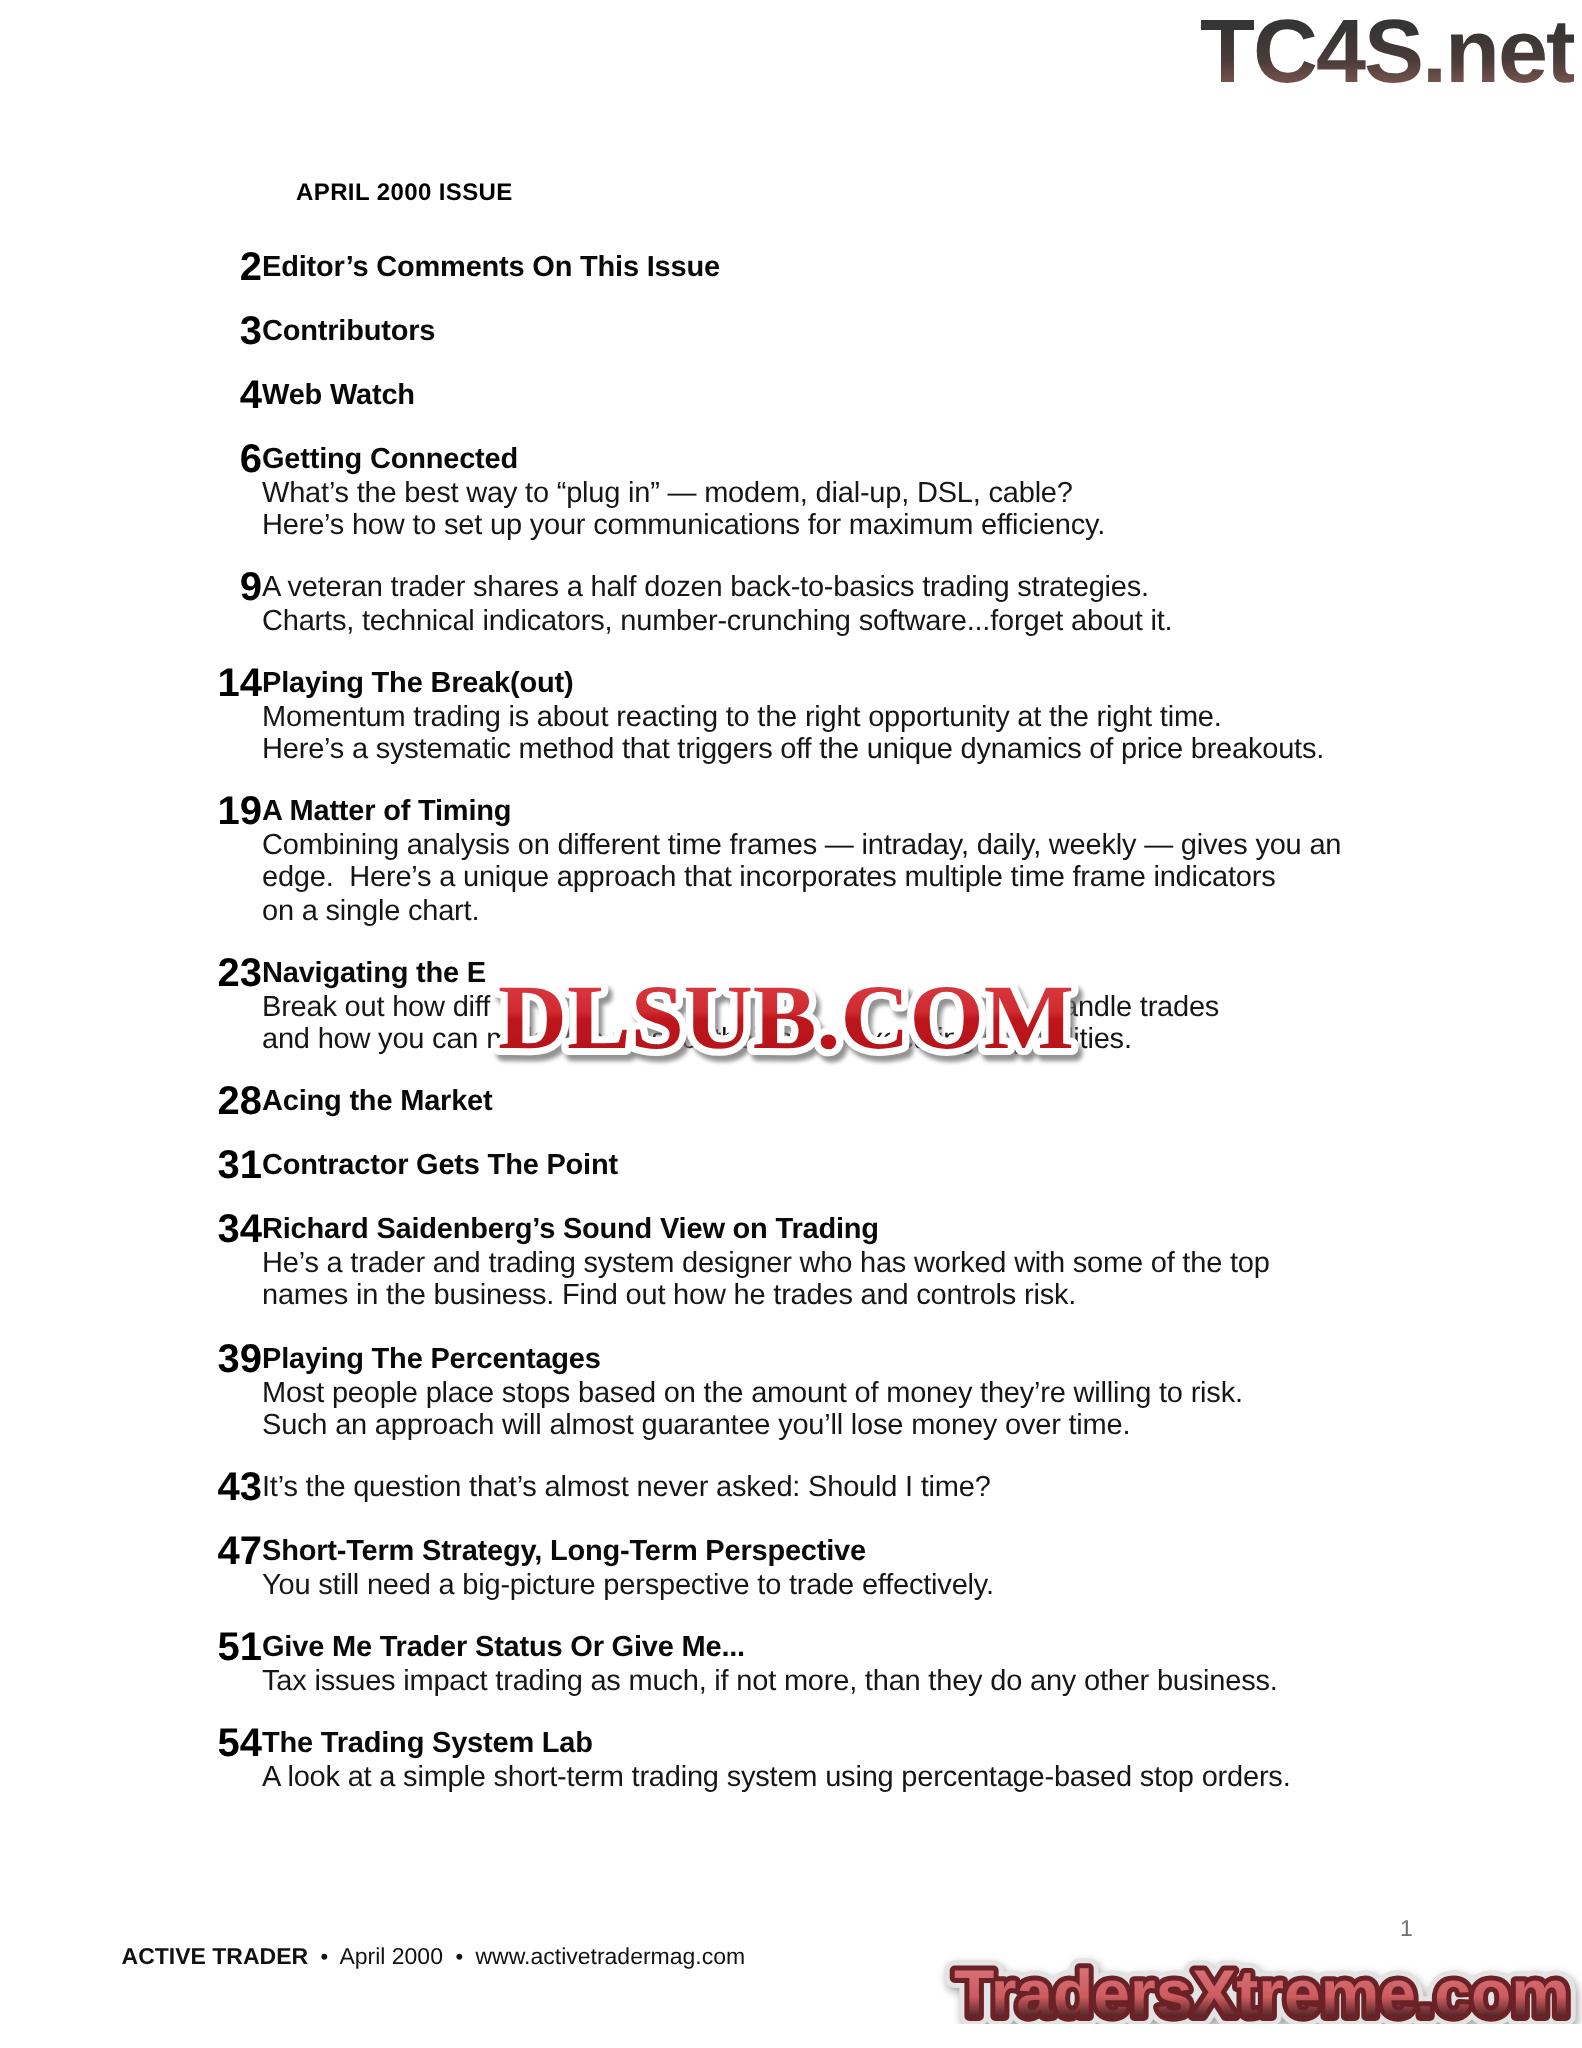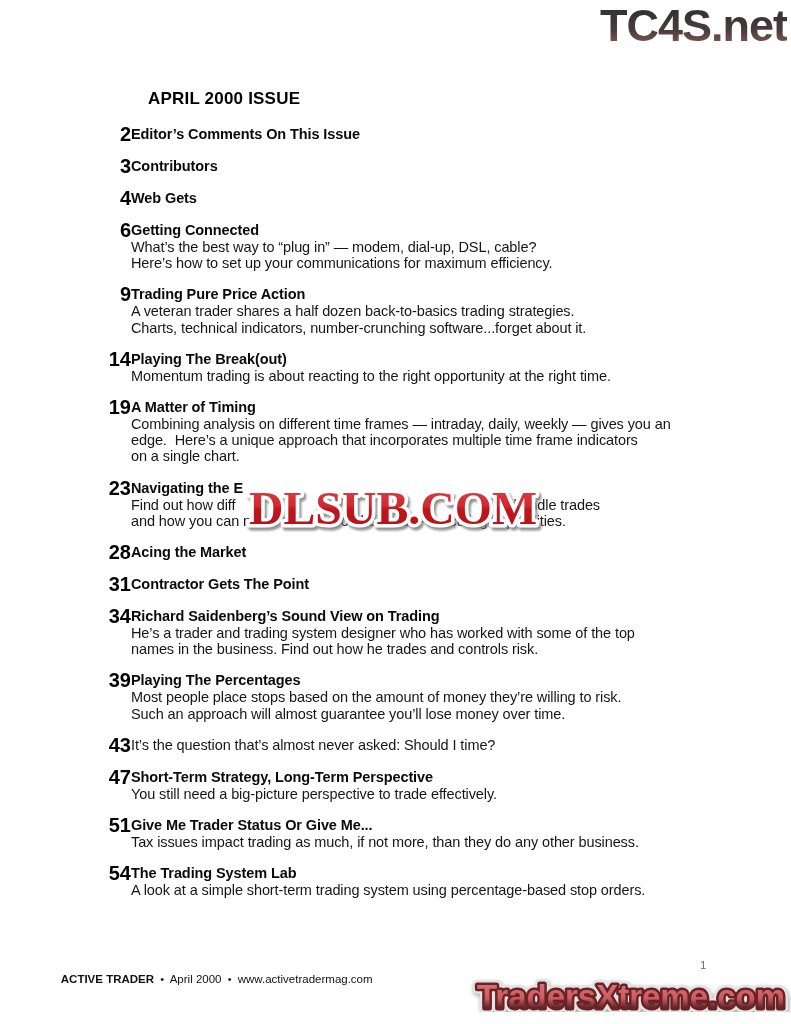--- a/index.html
+++ b/index.html
@@ -15,21 +15,21 @@
   .wm-tc4s{
     position:absolute;top:0px;right:4px;
     font-size:45px;font-weight:bold;letter-spacing:-1px;
     background:linear-gradient(180deg,#353535 28%,#4a3c3a 58%,#8d6058 92%);
     -webkit-background-clip:text;background-clip:text;color:transparent;
     white-space:pre;
   }
   
   .issue-title{
     position:absolute;left:148px;top:89px;
-    font-size:17px;font-weight:bold;letter-spacing:0.2px;white-space:pre;
+    font-size:12px;font-weight:bold;letter-spacing:0.2px;white-space:pre;
   }
   
   .toc{position:absolute;left:48px;top:126px;}
   .row{display:flex;margin-bottom:15px;}
   .num{
     flex:none;width:83px;text-align:right;
     font-size:20px;font-weight:bold;line-height:17px;
   }
   .content{}
   .title{
@@ -91,66 +91,66 @@
     <div class="row">
       <div class="num">3</div>
       <div class="content">
           <div class="title">Contributors</div>
         </div>
     </div>
 
     <div class="row">
       <div class="num">4</div>
       <div class="content">
-          <div class="title">Web Gets</div>
+          <div class="title">Web Watch</div>
         </div>
     </div>
 
     <div class="row">
       <div class="num">6</div>
       <div class="content">
         <div class="title">Getting Connected</div>
         <div class="desc">What’s the best way to “plug in” — modem, dial-up, DSL, cable?</div>
         <div class="desc">Here’s how to set up your communications for maximum efficiency.</div>
       </div>
     </div>
 
     <div class="row">
       <div class="num">9</div>
       <div class="content">
-        <div class="title">Trading Pure Price Action</div>
         <div class="desc">A veteran trader shares a half dozen back-to-basics trading strategies.</div>
         <div class="desc">Charts, technical indicators, number-crunching software...forget about it.</div>
       </div>
     </div>
 
     <div class="row">
       <div class="num">14</div>
       <div class="content">
         <div class="title">Playing The Break(out)</div>
         <div class="desc">Momentum trading is about reacting to the right opportunity at the right time.</div>
+        <div class="desc">Here’s a systematic method that triggers off the unique dynamics of price breakouts.</div>
       </div>
     </div>
 
     <div class="row">
       <div class="num">19</div>
       <div class="content">
         <div class="title">A Matter of Timing</div>
         <div class="desc">Combining analysis on different time frames — intraday, daily, weekly — gives you an</div>
         <div class="desc">edge.  Here’s a unique approach that incorporates multiple time frame indicators</div>
         <div class="desc">on a single chart.</div>
       </div>
     </div>
 
     <div class="row">
       <div class="num">23</div>
       <div class="content">
         <div class="title">Navigating the E</div>
         <div class="desc split-line">
-          <span>Find out how diff</span>
+          <span>Break out how diff</span>
           <span class="wm-gap"></span>
           <span>handle trades</span>
         </div>
         <div class="desc">and how you can make the most of their order-executing capabilities.</div>
       </div>
     </div>
 
     <div class="row">
       <div class="num">28</div>
       <div class="content">

